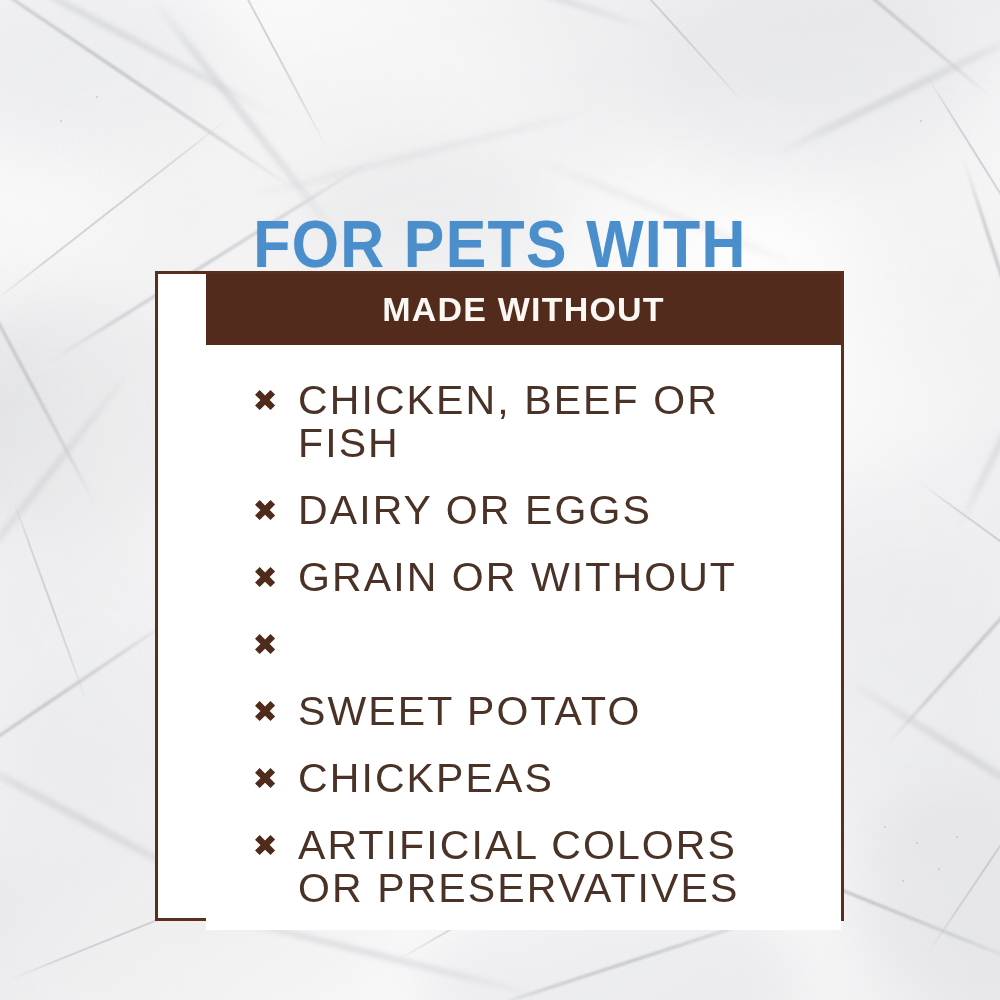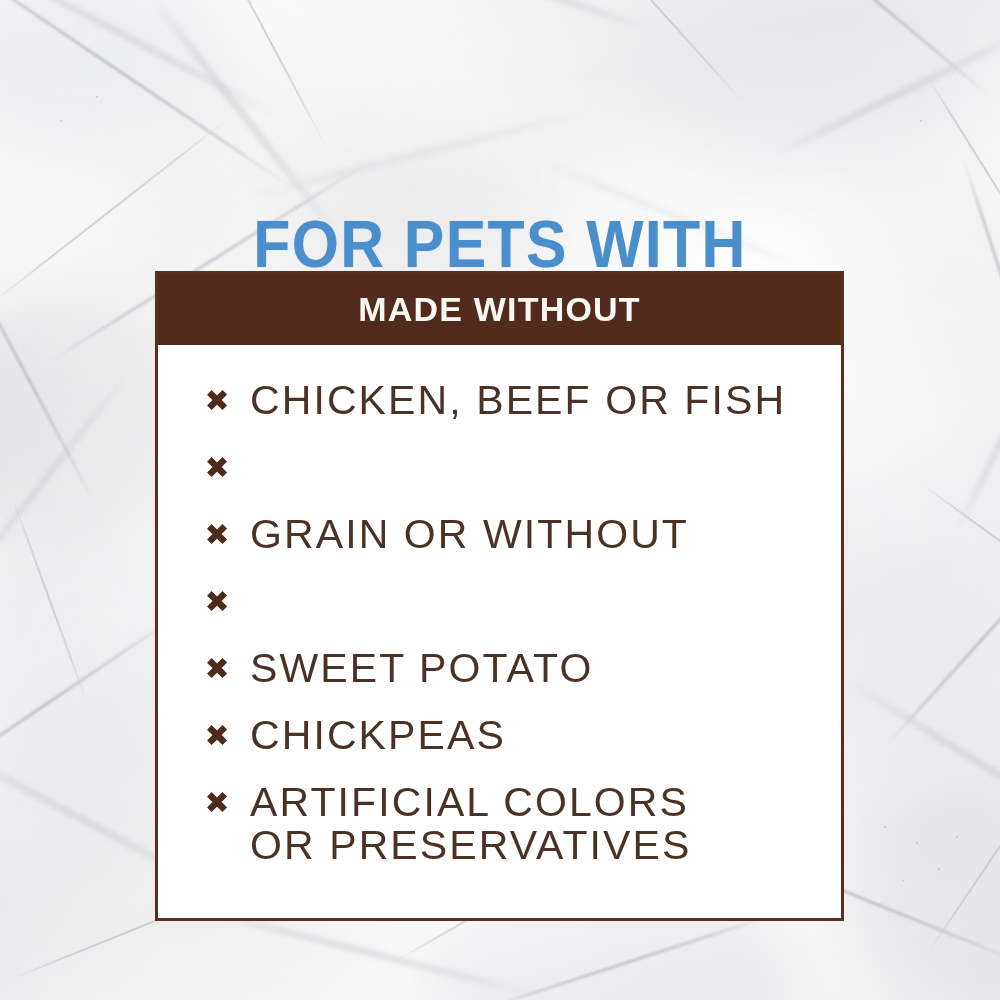--- a/index.html
+++ b/index.html
@@ -87,20 +87,21 @@
   .card {
     position:absolute;
     left:155px;
     top:271px;
     width:689px;
     height:650px;
     background:#ffffff;
     border:3px solid #5a2f1e;
     display:flex;
     flex-direction:column;
+    padding-left:48px;
   }
 
   .card-header {
     height:71px;
     background:#532b1c;
     color:#fbf8f3;
     display:flex;
     align-items:center;
     justify-content:center;
     font-family:"Liberation Sans", sans-serif;
@@ -235,20 +236,21 @@
     <div class="card-body">
       <ul class="excl-list">
 
         <li class="excl-item">
           <span class="x-mark">✖</span>
           <span class="excl-text">CHICKEN, BEEF OR FISH</span>
         </li>
 
         <li class="excl-item">
           <span class="x-mark">✖</span>
+          <span class="excl-text">DAIRY OR EGGS</span>
         </li>
 
         <li class="excl-item">
           <span class="x-mark">✖</span>
           <span class="excl-text">GRAIN OR WITHOUT</span>
         </li>
 
         <li class="excl-item">
           <span class="x-mark">✖</span>
         </li>

